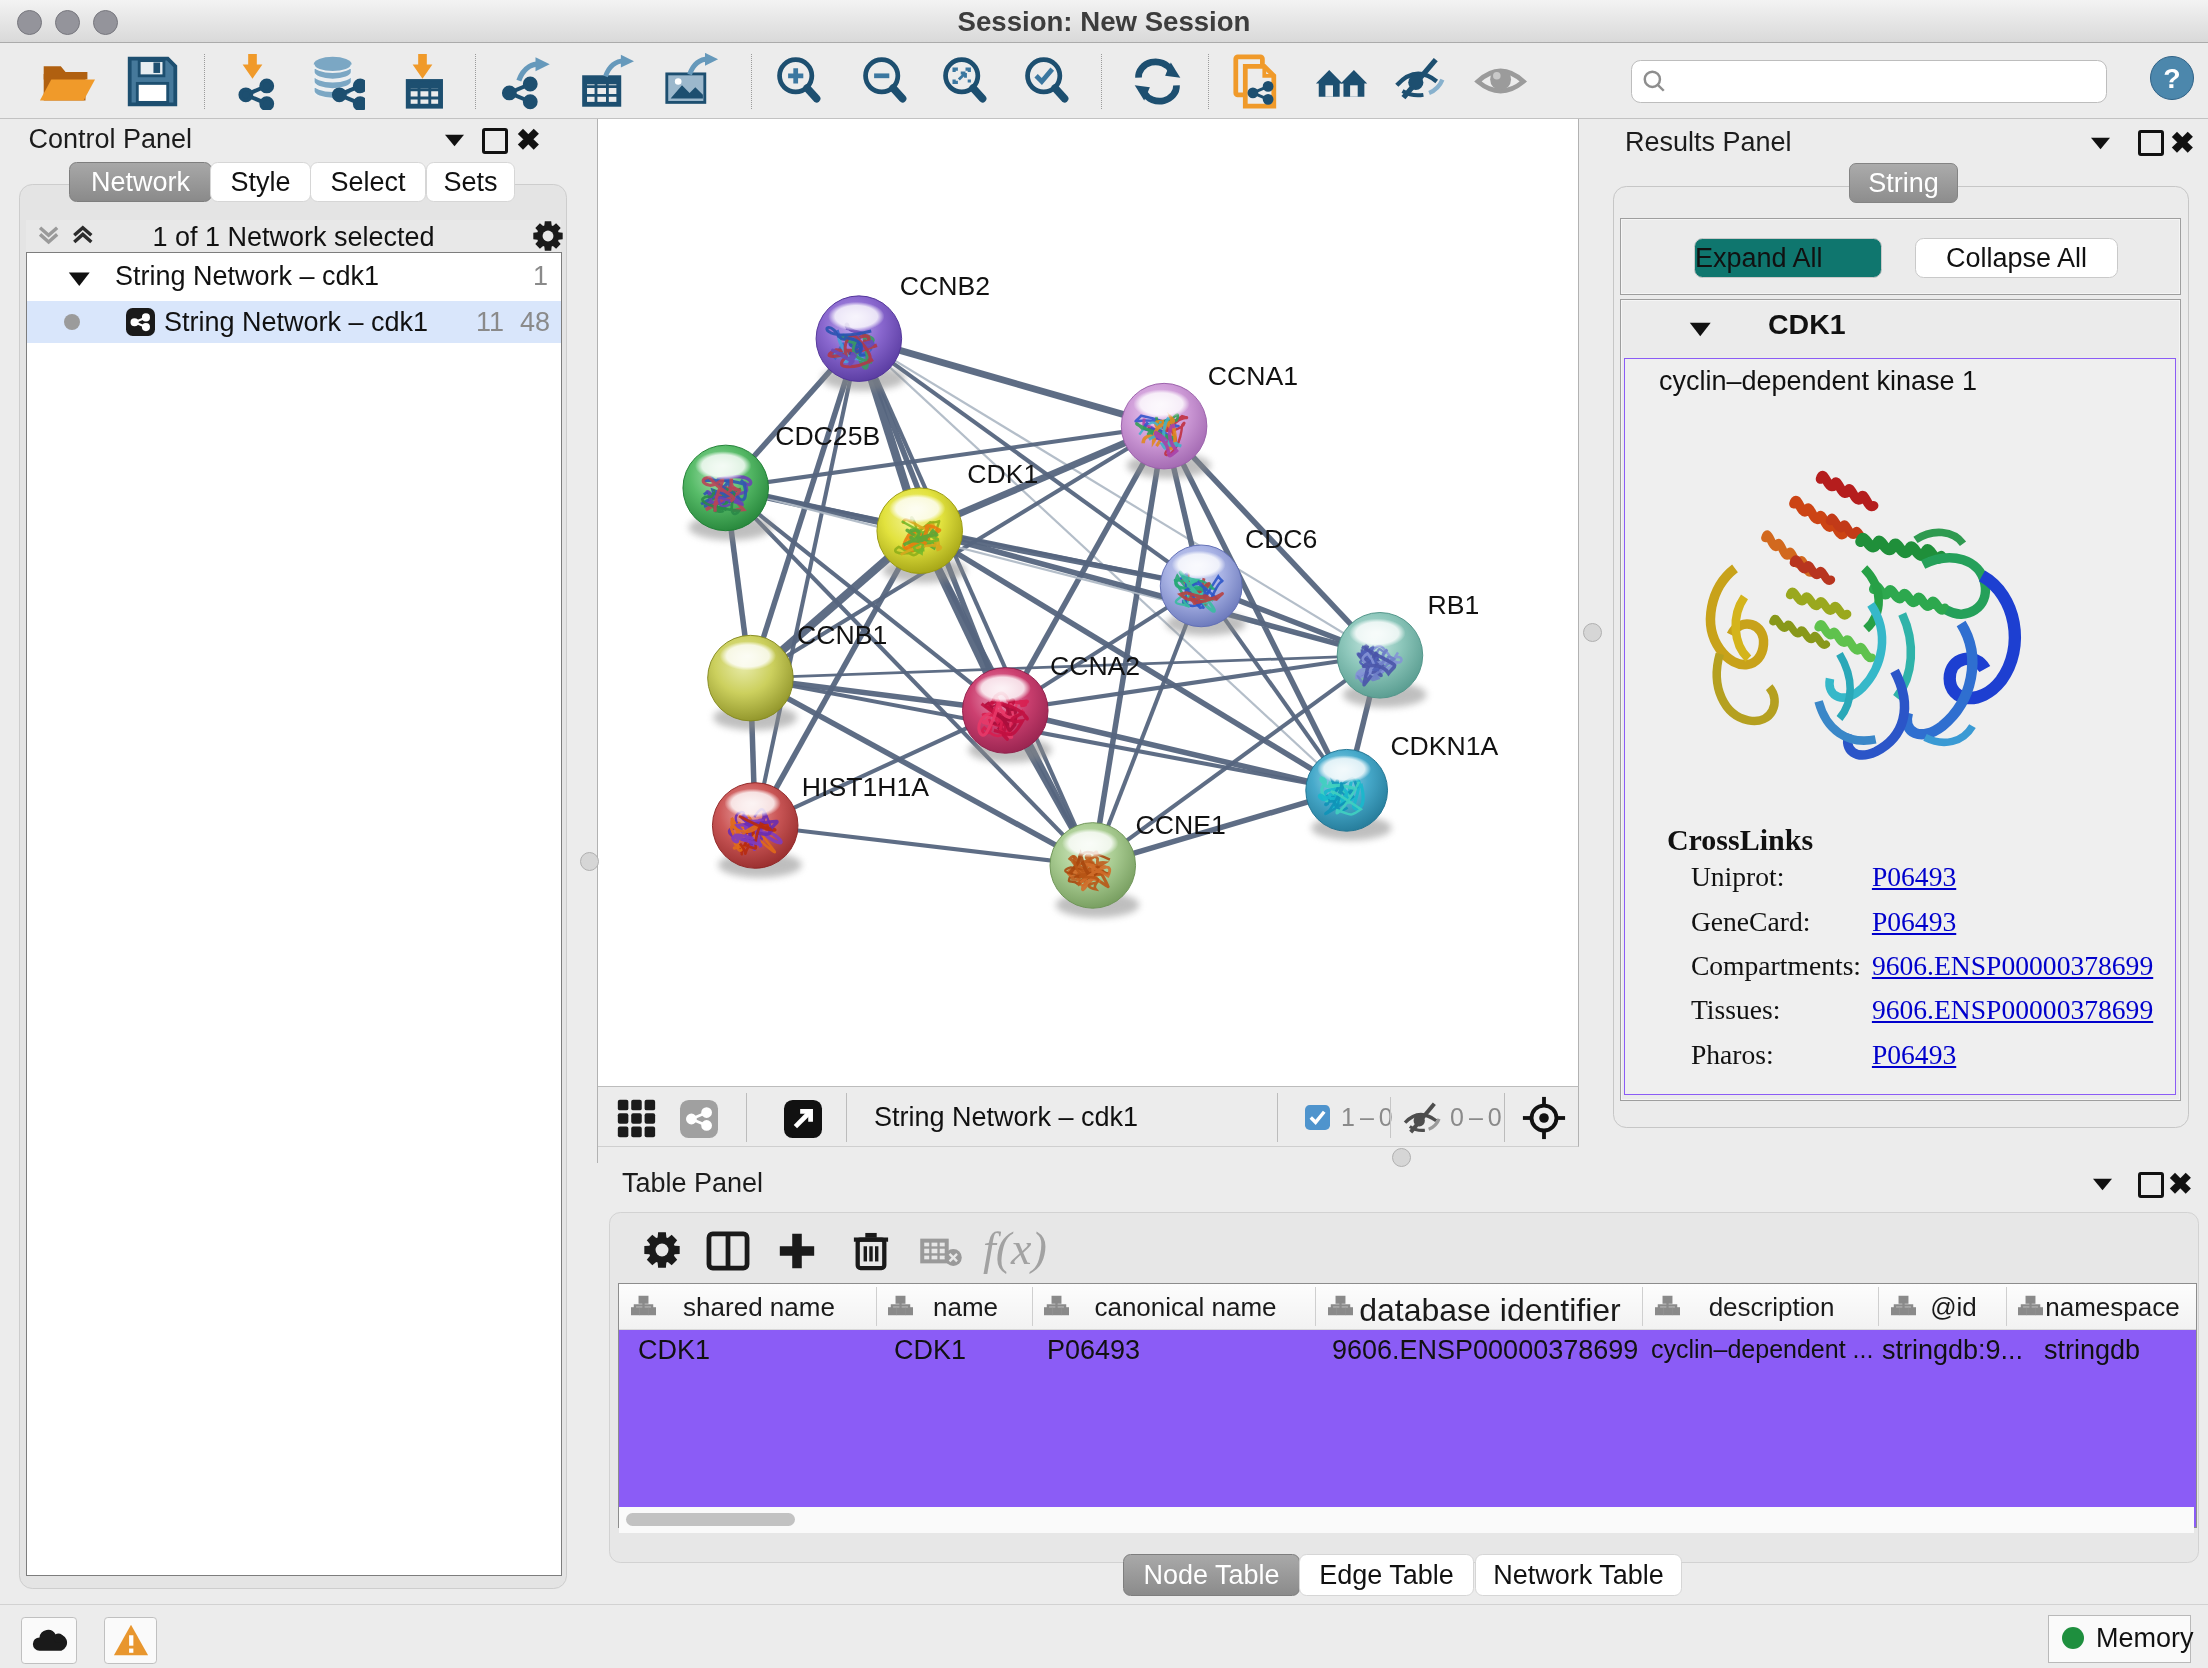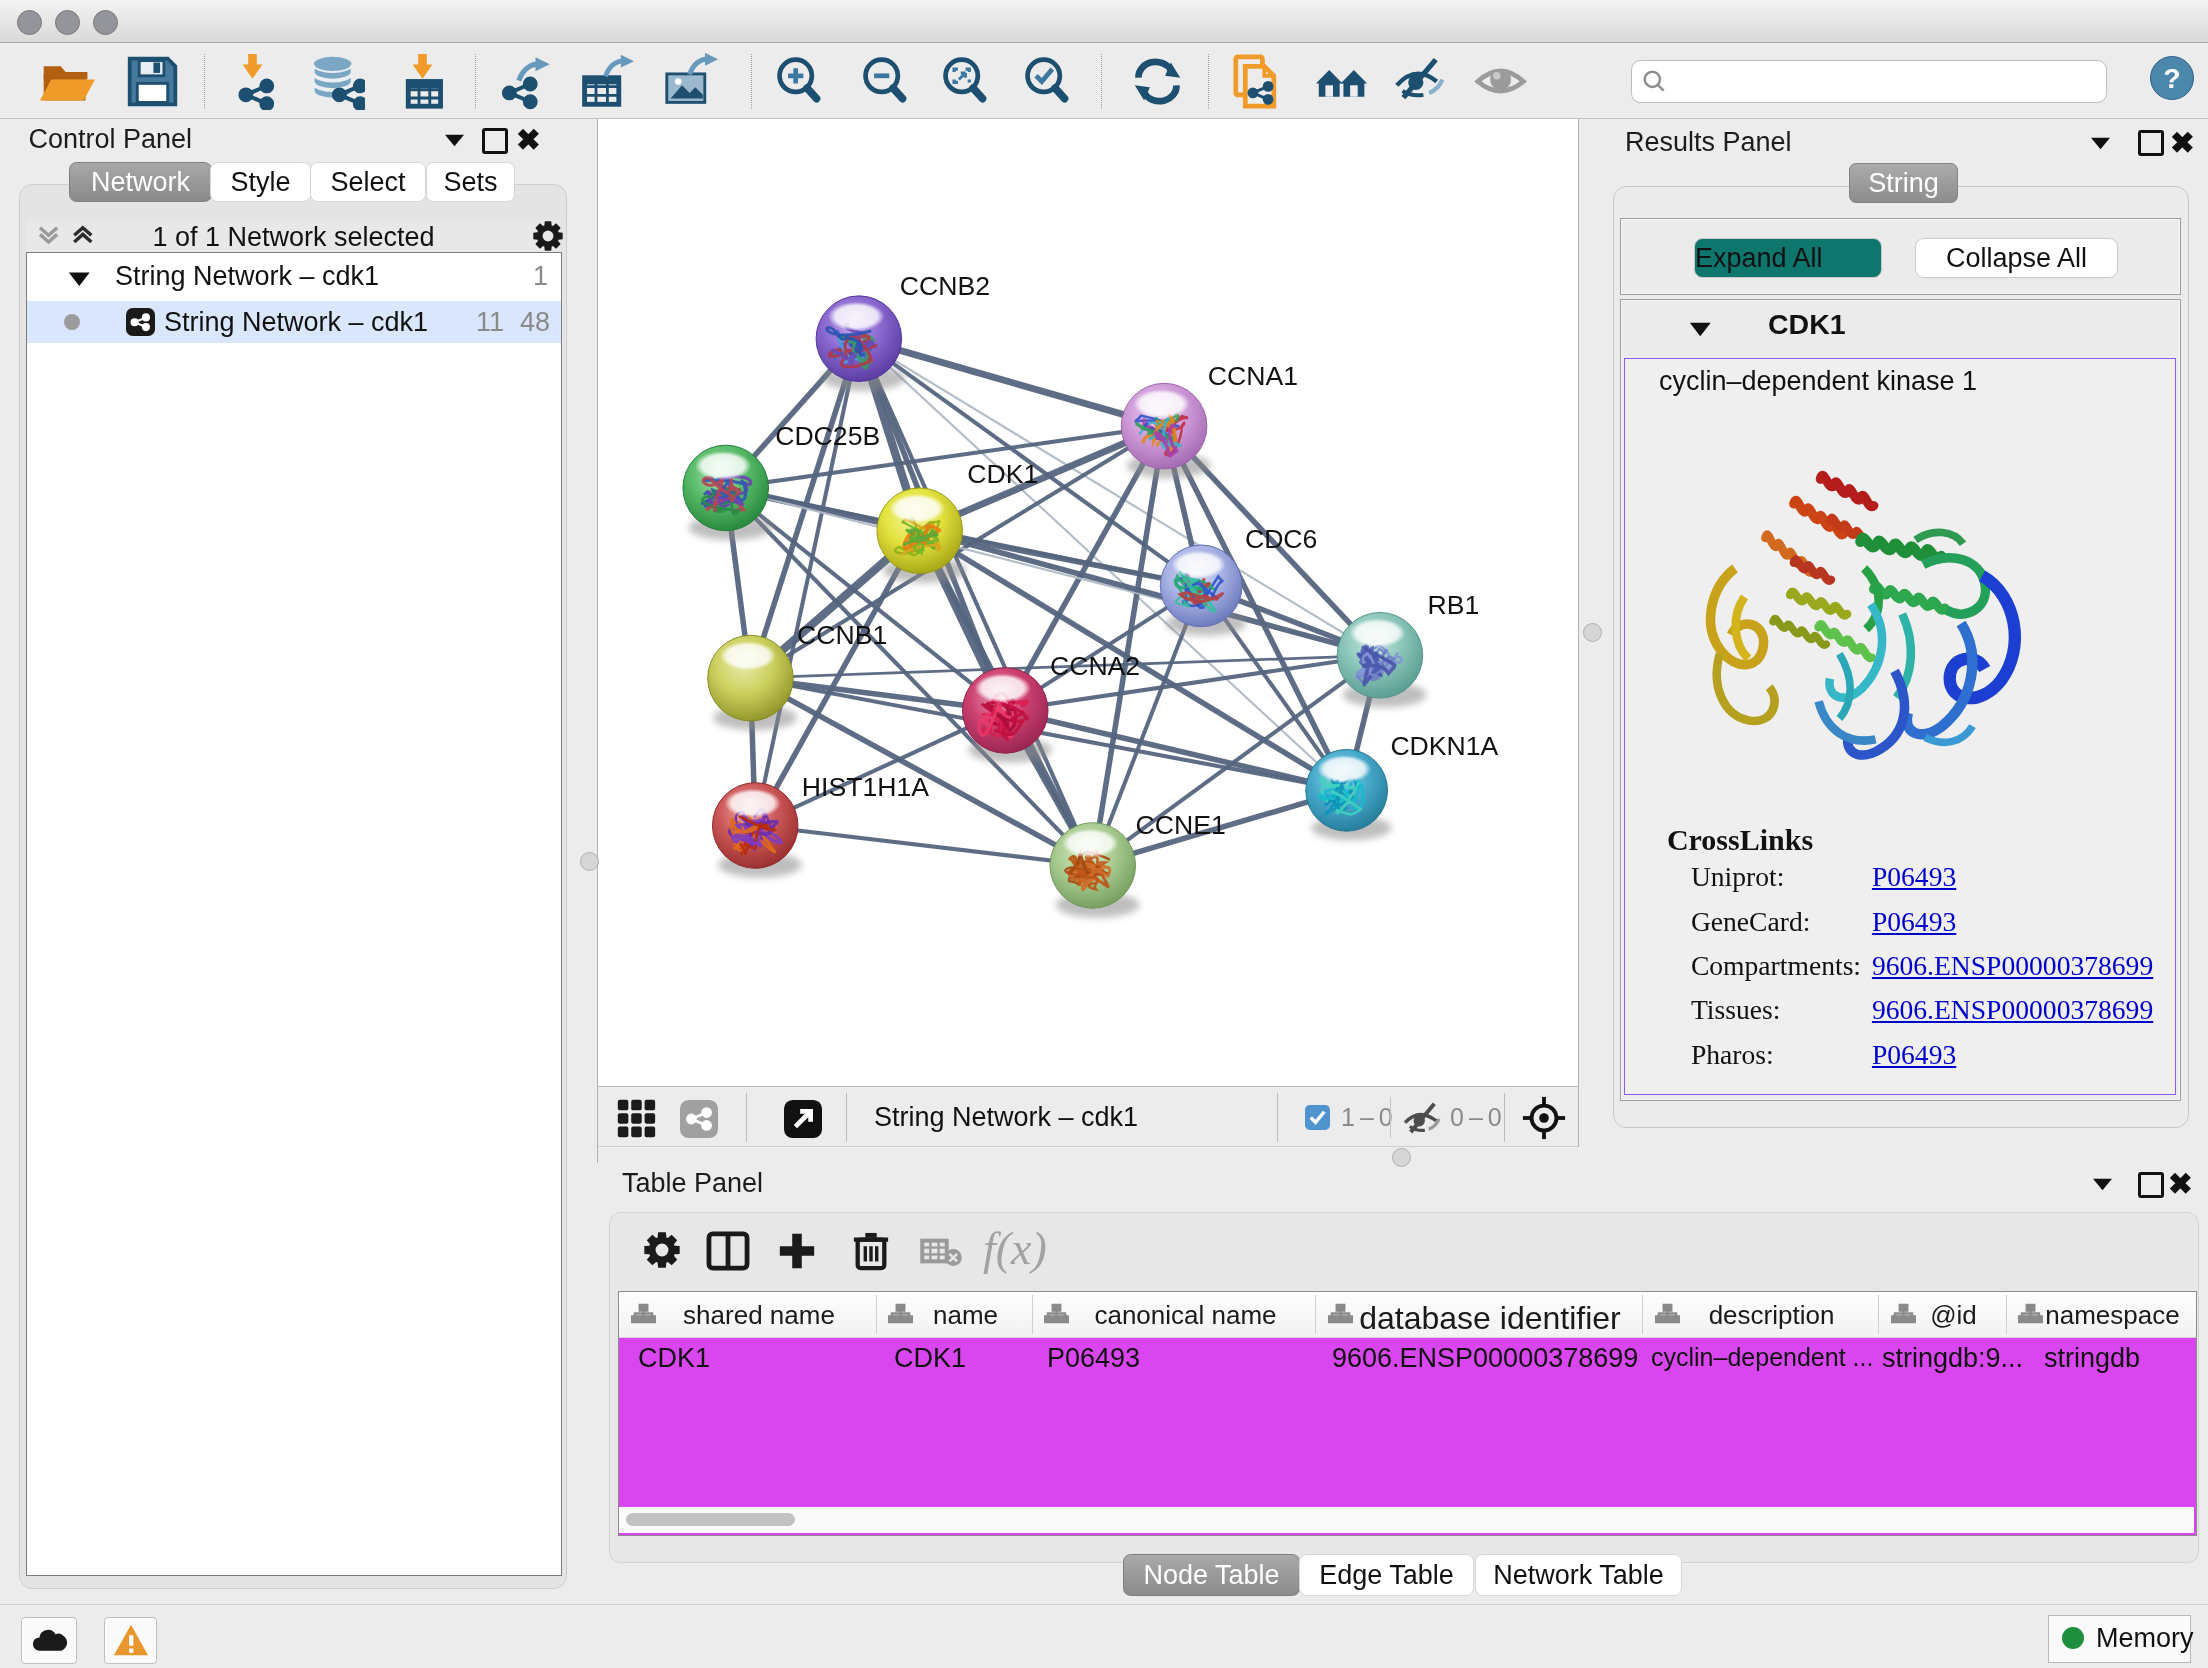--- a/index.html
+++ b/index.html
@@ -1,20 +1,21 @@
 <!DOCTYPE html>
 <html style="font-size:15px"><head><meta charset="utf-8"><style>
 html,body{margin:0;padding:0;width:2208px;height:1668px;background:#ececec;font-family:'Liberation Sans', sans-serif;-webkit-font-smoothing:antialiased;overflow:hidden}
 .abs{position:absolute}
 .ptitle{font-size:27px;color:#1c1c1c}
 </style></head><body>
 <div class="abs" style="left:0;top:0;width:2208px;height:42px;background:linear-gradient(#f3f3f3,#d9d9d9);border-bottom:1.9px solid #ababab">
 <div class="abs" style="left:17px;top:9.5px;width:23px;height:23px;border-radius:50%;background:#94949b;border:1px solid #77777e"></div>
 <div class="abs" style="left:55px;top:9.5px;width:23px;height:23px;border-radius:50%;background:#94949b;border:1px solid #77777e"></div>
 <div class="abs" style="left:93px;top:9.5px;width:23px;height:23px;border-radius:50%;background:#94949b;border:1px solid #77777e"></div>
+<div class="abs" style="left:0;right:0;top:5.7px;text-align:center;font-size:27.6px;font-weight:bold;color:#3d3d3d">Session: New Session</div>
 </div>
 <div class="abs" style="left:0;top:44px;width:2208px;height:74px;background:#ececec;border-bottom:1px solid #c2c2c2">
 <svg style="position:absolute;left:38px;top:8.6px" width="57" height="57" viewBox="0 0 60 60">
       <path d="M6,14 L24,14 L29,20 L52,20 L52,28 L6,28 Z" fill="#b06010"></path>
       <path d="M6,50 L6,22 L50,22 L50,50 Z" fill="#b06010"></path>
       <path d="M2,50 L14,28 L60,28 L48,50 Z" fill="#f09a2a"></path>
     </svg>
     <svg style="position:absolute;left:124px;top:8.6px" width="57" height="57" viewBox="0 0 60 60">
       <path d="M6,6 L46,6 L54,14 L54,54 L6,54 Z" fill="#46799b" stroke="#1d4f70" stroke-width="4"></path>
       <rect x="16" y="8" width="26" height="16" fill="#e8eef2" stroke="#1d4f70" stroke-width="3"></rect>
@@ -715,21 +716,21 @@
         <rect x="3.0" y="6.0" width="26" height="22" stroke-width="4.25"></rect>
         <line x1="11.666666666666666" y1="6.0" x2="11.666666666666666" y2="28.0"></line>
         <line x1="20.333333333333332" y1="6.0" x2="20.333333333333332" y2="28.0"></line>
         <line x1="3.0" y1="13.333333333333332" x2="29.0" y2="13.333333333333332"></line>
         <line x1="3.0" y1="20.666666666666664" x2="29.0" y2="20.666666666666664"></line>
       </g>
       <circle cx="36" cy="24" r="9" fill="#9a9a9a"></circle>
       <path d="M32,20 L40,28 M40,20 L32,28" stroke="#e7e7e7" stroke-width="2.5"></path>
     </svg>
 <div class="abs" style="left:384px;top:59px;font-family:'Liberation Serif', serif;font-size:46px;font-style:italic;color:#a2a2a2">f(x)</div>
-<div class="abs" style="left:19px;top:128px;width:1577px;height:243px;background:#d946ef;border:1px solid #8d8d8d">
+<div class="abs" style="left:19px;top:120px;width:1577px;height:243px;background:#8b5cf6;border:1px solid #8d8d8d">
 <div class="abs" style="left:0;top:0;width:1577px;height:45px;background:linear-gradient(#fdfdfd,#f2f2f2);border-bottom:1px solid #d8d8d8"></div>
 <svg width="25" height="21" viewBox="0 0 26 22" style="position:absolute;left:12.4px;top:11.4px">
         <g fill="none" stroke="#8a8a8a" stroke-width="2.4">
           <rect x="9" y="2" width="8" height="6" fill="#8a8a8a"></rect>
           <rect x="1" y="14" width="7" height="6" fill="#8a8a8a"></rect>
           <rect x="10" y="14" width="7" height="6" fill="#8a8a8a"></rect>
           <rect x="19" y="14" width="6" height="6" fill="#8a8a8a"></rect>
           <path d="M13,8 L13,11 M4,14 L4,11 L22,11 L22,14 M13,11 L13,14"></path>
         </g>
       </svg>

